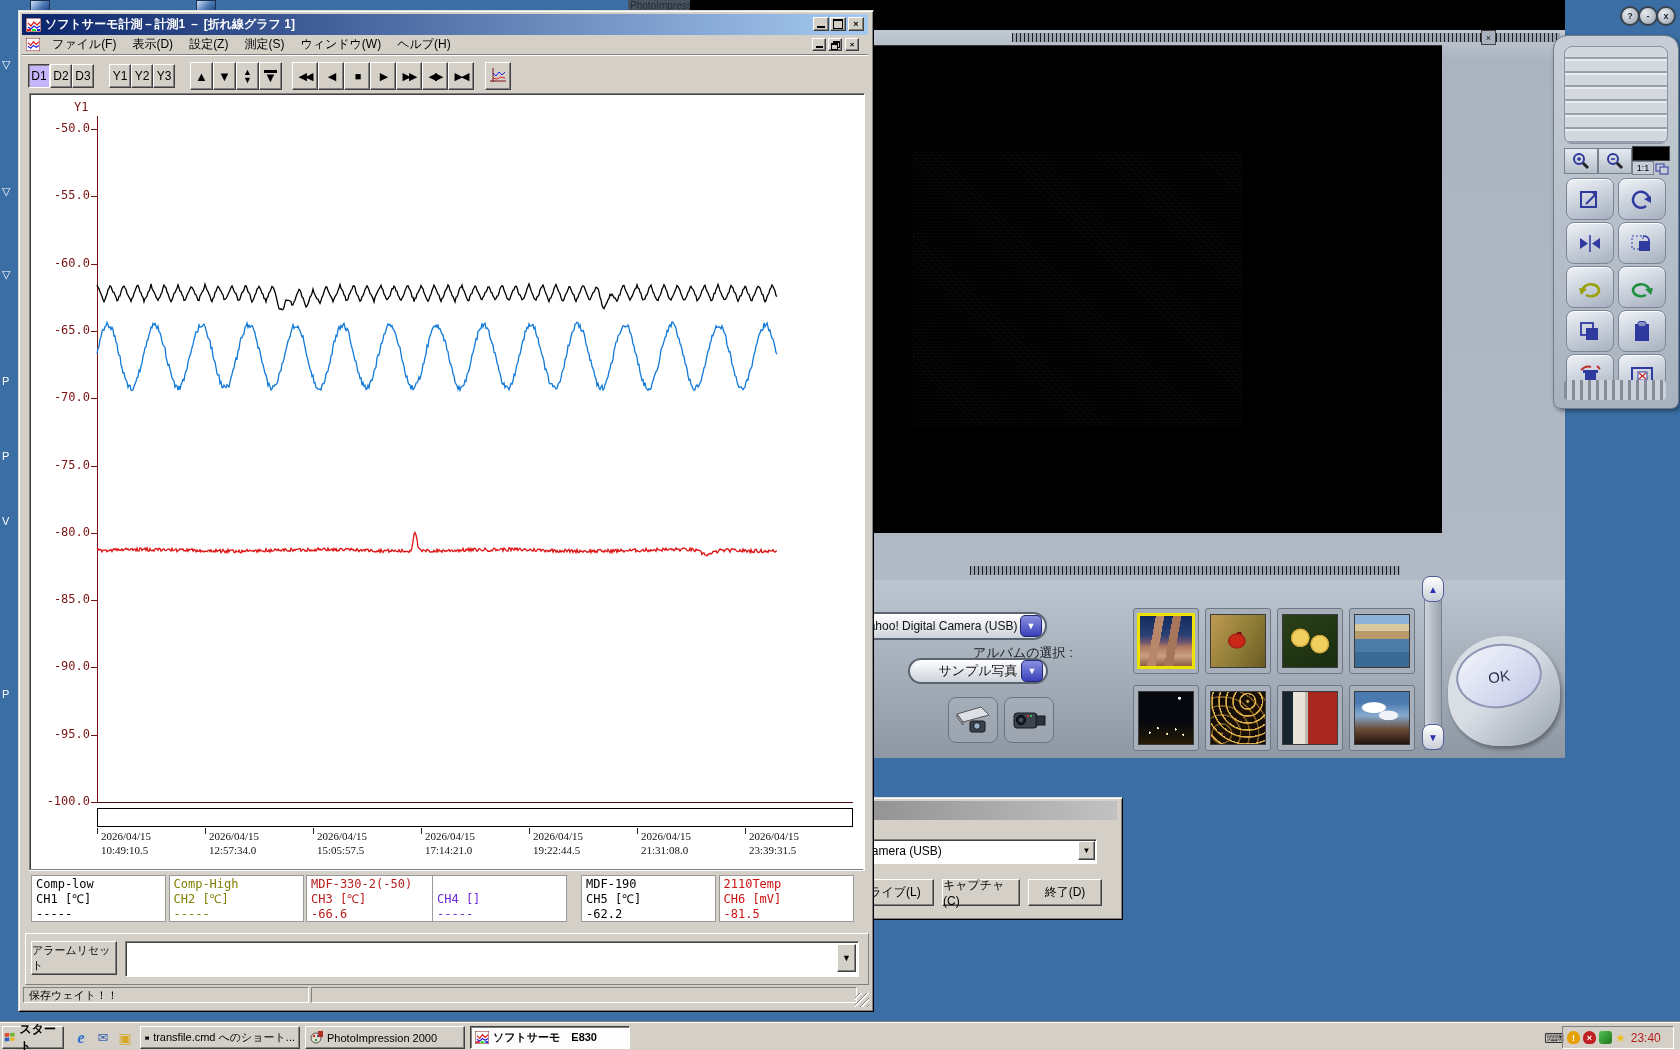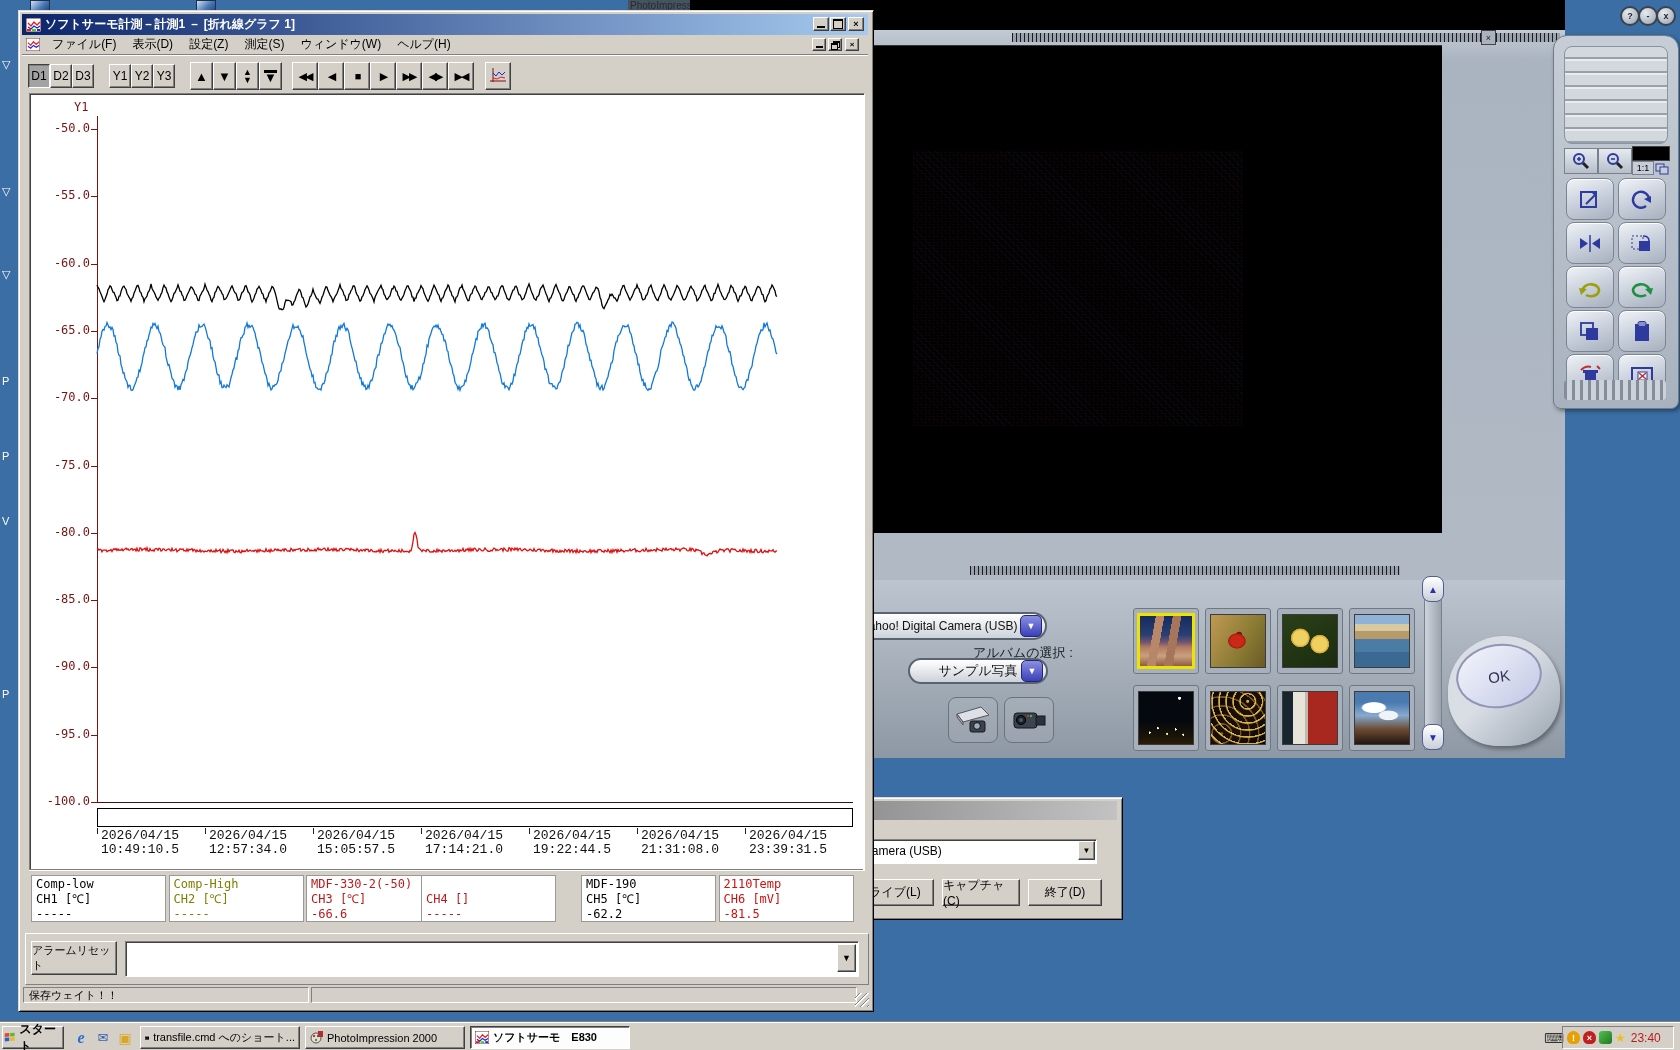--- a/index.html
+++ b/index.html
@@ -2,21 +2,21 @@
 <html><head>
 <meta charset="utf-8">
 <style>
   html,body{margin:0;padding:0}
   body{width:1680px;height:1050px;position:relative;overflow:hidden;background:#3a6ea5;
        font-family:"Liberation Sans","DejaVu Sans",sans-serif;-webkit-font-smoothing:none}
   .abs{position:absolute}
   .sunken{border:1px solid;border-color:#808080 #ffffff #ffffff #808080;box-shadow:inset 1px 1px 0 #404040}
   .btn{background:#d4d0c8;border:1px solid;border-color:#ffffff #404040 #404040 #ffffff;box-shadow:inset -1px -1px 0 #808080;
        display:flex;align-items:center;justify-content:center;cursor:default;box-sizing:border-box}
-  .btn.pressed{background:#a3a3a3;border-color:#404040 #ffffff #ffffff #404040;box-shadow:inset 1px 1px 0 #808080}
+  .btn.pressed{background:#c4b5fd;border-color:#404040 #ffffff #ffffff #404040;box-shadow:inset 1px 1px 0 #808080}
   
   #graphwin{left:18px;top:10px;width:854px;height:1000px;background:#d4d0c8;z-index:50;
             border:1px solid;border-color:#dcdad4 #000 #000 #dcdad4;box-shadow:inset 1px 1px 0 #fff,inset -1px -1px 0 #808080}
   #g-title{left:3px;top:3px;width:846px;height:21px;background:linear-gradient(90deg,#0a246a,#a6caf0);
            display:flex;align-items:center;color:#fff;font-size:12px;font-weight:bold;padding-left:4px;box-sizing:border-box}
   .capbtn{width:16px;height:14px;font-size:9px;font-weight:bold;color:#000}
   .capbtn .maxbox{width:8px;height:7px;border:1px solid #000;border-top-width:2px}
   .capbtn .minbar{width:8px;height:2px;background:#000;margin-top:6px}
   .capbtn .restbox{position:relative;width:9px;height:8px}
   .capbtn .restbox i{position:absolute;border:1px solid #000;border-top-width:2px;width:5px;height:4px;background:#d4d0c8}
@@ -30,21 +30,21 @@
   .tbtn.ar{width:23px;height:28px;font-size:13px}
   .media-glyph{letter-spacing:-2px;font-size:11px}
   .stackwrap{width:12px;font-size:9px;line-height:8px;word-break:break-all;text-align:center}
   .bartop{border-top:3px solid #000;padding-top:0;line-height:10px}
   
   #chartclient{left:10px;top:82px;width:834px;height:776px;background:#fff;
                border:1px solid;border-color:#808080 #fff #fff #808080;box-shadow:inset 1px 1px 0 #404040}
   .ytick-label{position:absolute;left:4px;width:56px;text-align:right;font-size:12px;color:#7a1212;font-family:"DejaVu Sans Mono",monospace}
   .ymark{position:absolute;width:6px;height:1px;background:#7a1212;left:61px}
   .xmark{position:absolute;width:1px;height:6px;background:#222;top:734px}
-  .xlab{position:absolute;top:735px;font-size:13px;line-height:14px;color:#111;font-family:Liberation Mono, monospace;white-space:nowrap}
+  .xlab{position:absolute;top:735px;font-size:11px;line-height:14px;color:#111;font-family:Liberation Serif, serif;white-space:nowrap}
   #yaxis{position:absolute;left:67px;top:22px;width:1px;height:687px;background:#7a1212}
   #xaxis{position:absolute;left:67px;top:708px;width:756px;height:1px;background:#4a0c0c}
   #y1label{position:absolute;left:44px;top:6px;font-size:12px;color:#7a1212;font-family:"DejaVu Sans Mono",monospace}
   #panbox{position:absolute;left:67px;top:714px;width:754px;height:17px;border:1px solid #000;background:#fff}
   
   #legendpanel{left:10px;top:858px;width:834px;height:62px;background:#d4d0c8;border-top:1px solid #808080;box-shadow:0 1px 0 #fff inset}
   .legcell{position:absolute;top:5px;height:47px;width:135px;background:#fff;border:1px solid #999;
            font-family:"DejaVu Sans Mono",monospace;font-size:12px;line-height:15px;padding:1px 4px;box-sizing:border-box;white-space:pre;overflow:hidden}
   
   #alarmrow{left:6px;top:922px;width:842px;height:50px;border:1px solid;border-color:#fff #808080 #808080 #fff}
@@ -477,21 +477,21 @@
           <div>2026/04/15</div>
           <div>23:39:31.5</div>
         </div>
       </div>
   </div>
 
   <div id="legendpanel" class="abs">
       <div class="legcell" style="left: 2px; color: rgb(0, 0, 0);"><div>Comp-low</div><div>CH1 [℃]</div><div>-----</div></div>
       <div class="legcell" style="left: 139.5px; color: rgb(127, 127, 0);"><div>Comp-High</div><div>CH2 [℃]</div><div>-----</div></div>
       <div class="legcell" style="left: 277px; color: #b91c1c;"><div>MDF-330-2(-50)</div><div>CH3 [℃]</div><div>-66.6</div></div>
-      <div class="legcell" style="left: 392px; color: #b91c1c;"><div>&nbsp;</div><div>CH4 []</div><div>-----</div></div>
+      <div class="legcell" style="left: 403px; color: #6d28d9;"><div>&nbsp;</div><div>CH4 []</div><div>-----</div></div>
       <div class="legcell" style="left: 552px; color: rgb(0, 0, 0);"><div>MDF-190</div><div>CH5 [℃]</div><div>-62.2</div></div>
       <div class="legcell" style="left: 689.5px; color: rgb(204, 17, 17);"><div>2110Temp</div><div>CH6 [mV]</div><div>-81.5</div></div>
     </div>
 
   <div id="alarmrow" class="abs"></div>
   <div id="alarmbtn" class="btn abs">アラームリセット</div>
   <div id="alarmcombo" class="abs sunken">
     <span class="drop btn">▼</span>
   </div>
 

